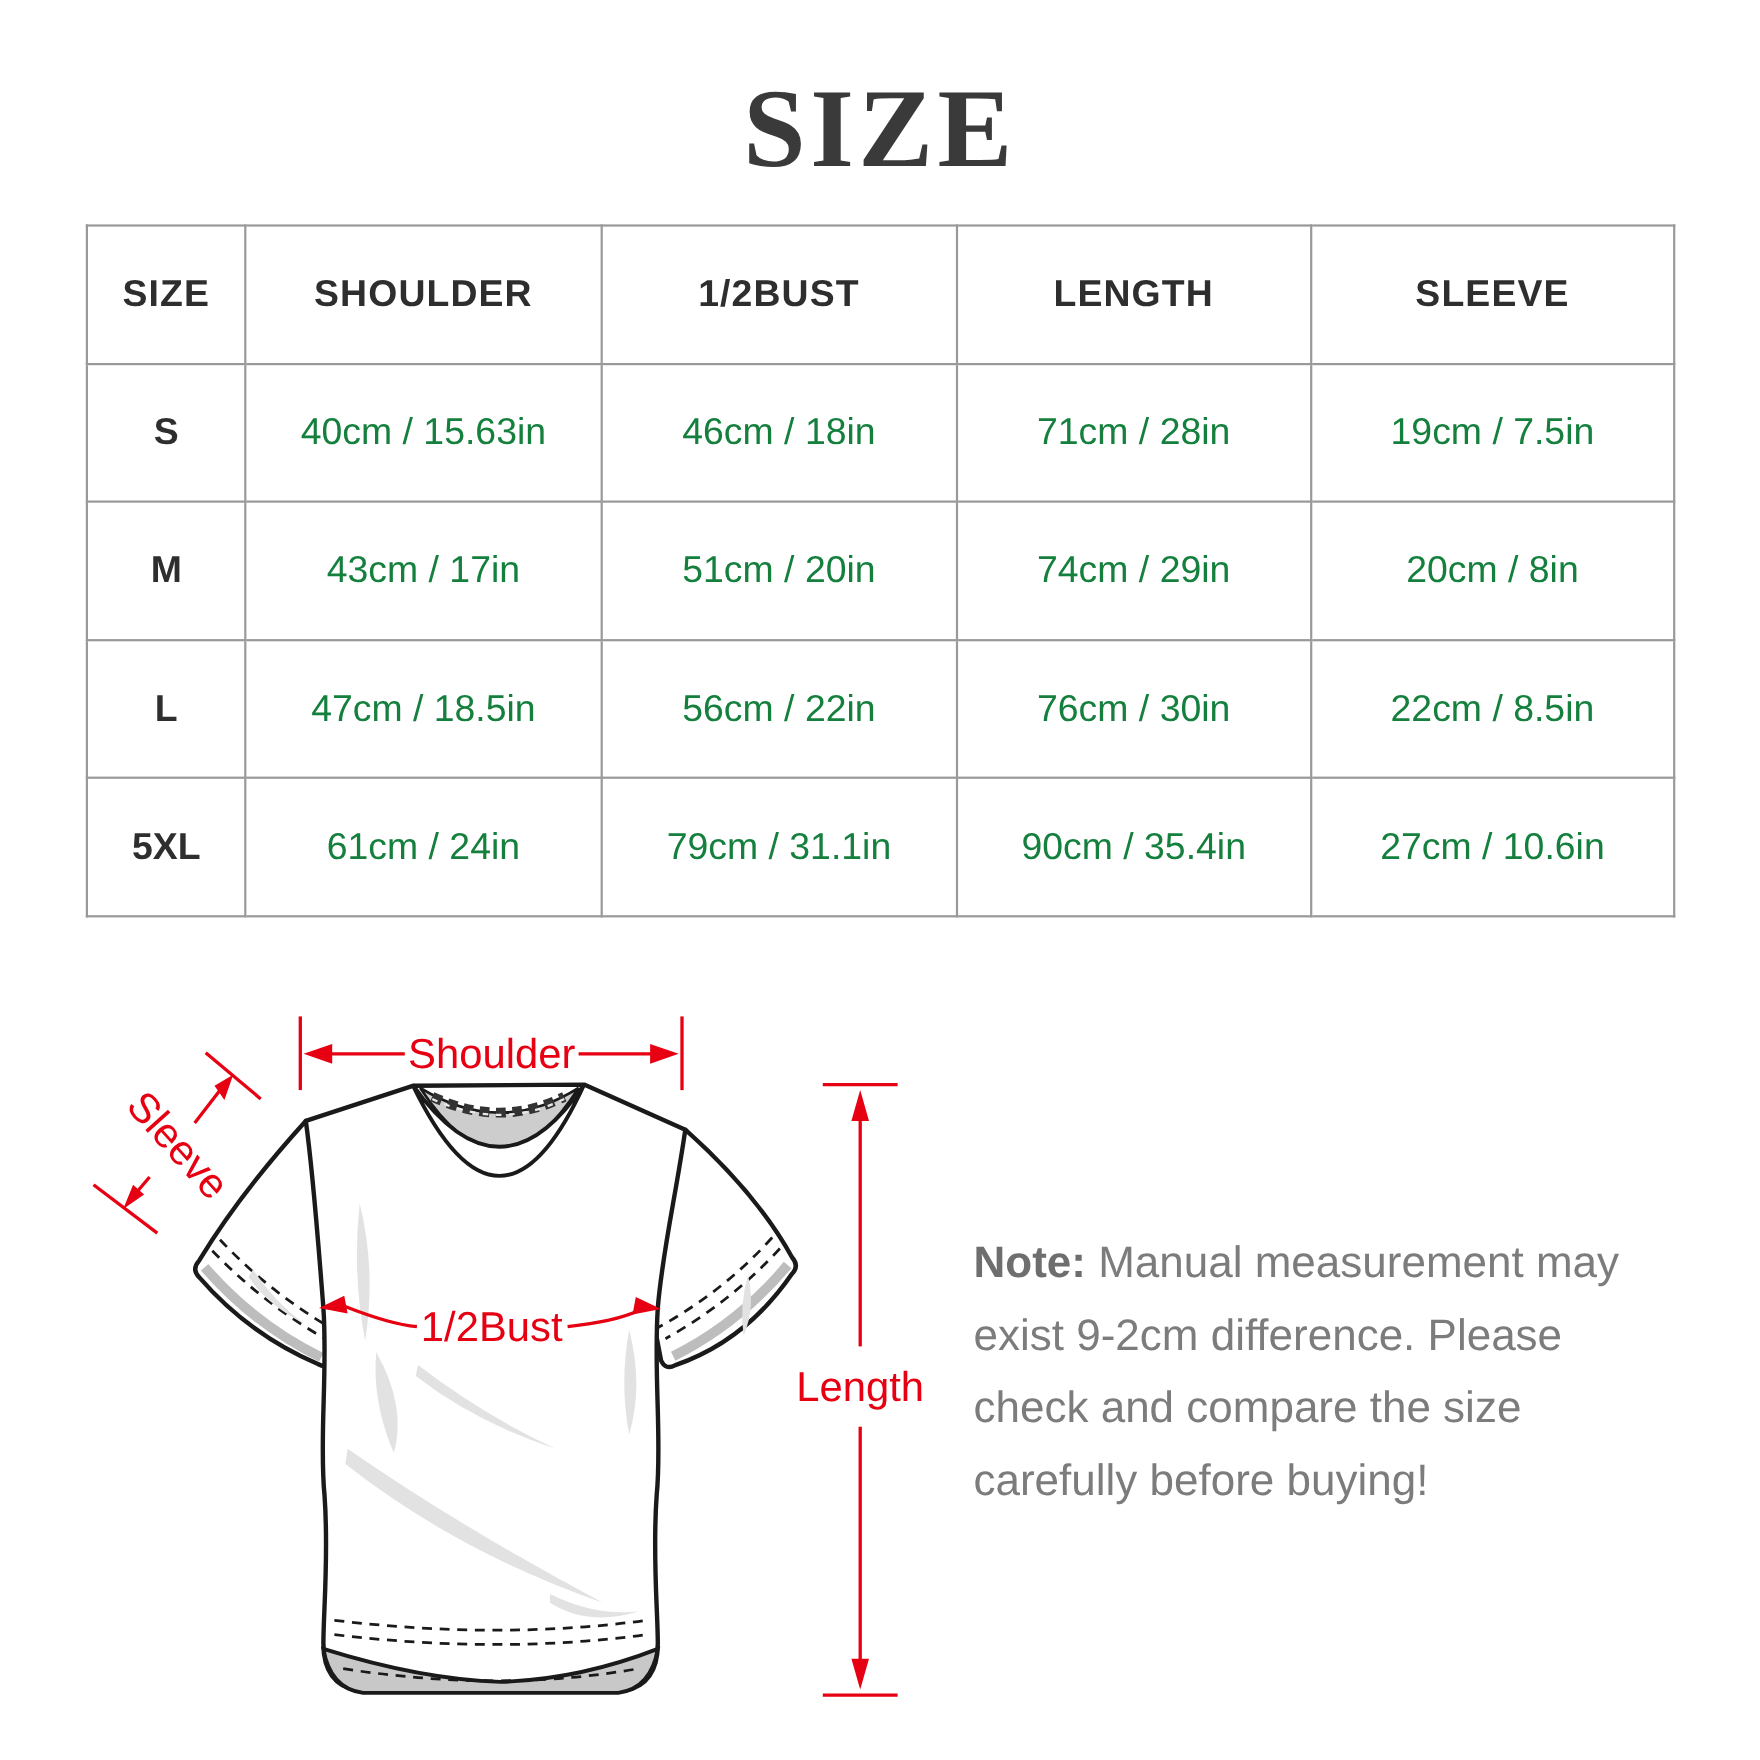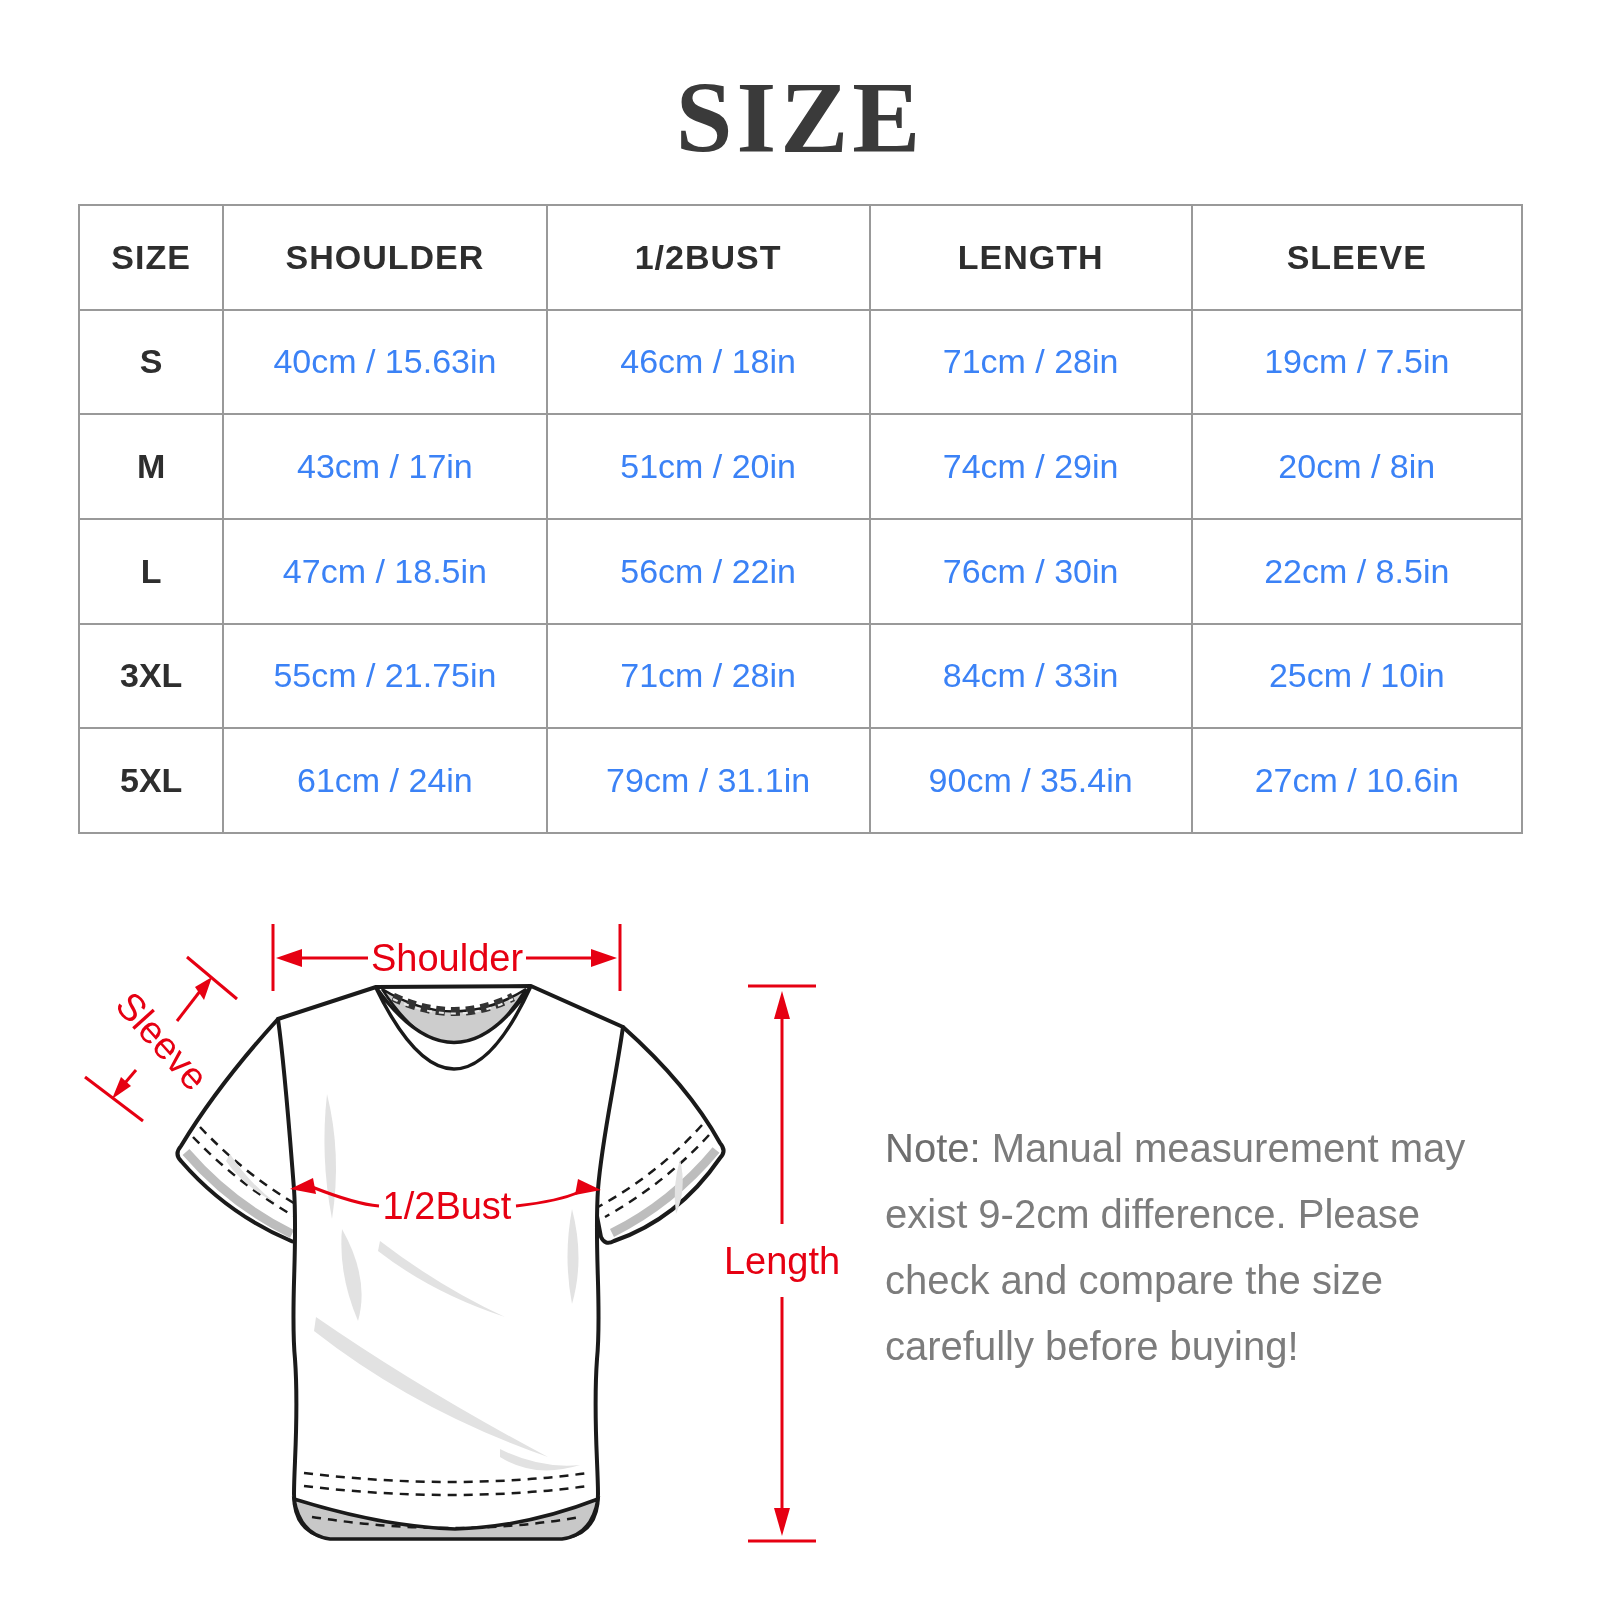--- a/index.html
+++ b/index.html
@@ -12,34 +12,34 @@
     text-align:center; font-family:"Liberation Serif", serif;
     font-size:102px; font-weight:700; color:#3a3a3a; letter-spacing:4px;
   }
   table.size-table {
     position:absolute; left:78px; top:175px; width:1445px; height:630px;
     border-collapse:collapse; table-layout:fixed; text-align:center;
     background:#ffffff;
   }
   .size-table th, .size-table td { border:2px solid #999999; padding:0; vertical-align:middle; }
   .size-table th { font-size:34px; font-weight:700; color:#2e2e2e; letter-spacing:1px; }
-  .size-table td { font-size:34px; font-weight:400; color:#3b82f6; }
+  .size-table td { font-size:34px; font-weight:400; color:#15803d; }
   .size-table td.size-cell { font-weight:700; color:#2e2e2e; }
   .diagram { position:absolute; left:80px; top:860px; }
   .shirt { stroke:#1a1a1a; fill:#ffffff; stroke-width:4; stroke-linejoin:round; }
   .wrinkle { fill:#e2e2e2; stroke:none; }
   .stitch { stroke:#1a1a1a; stroke-width:2.5; fill:none; stroke-dasharray:9,7; }
   .red-line { stroke:#e60012; stroke-width:3; fill:none; }
   .red-fill { fill:#e60012; stroke:none; }
   .red-text { fill:#e60012; font-family:"Liberation Sans", sans-serif; font-size:38px; }
   .note {
     position:absolute; left:885px; top:1046px; width:612px;
     font-size:40px; line-height:66px; color:#7c7c7c; text-align:left;
   }
-  .note b { color:#6e6e6e; font-weight:400; }
+  .note b { color:#6e6e6e; font-weight:700; }
 </style>
 </head>
 <body>
 
 <div class="page">
 
   <h1 class="title">SIZE</h1>
 
   <table class="size-table">
     <colgroup>
@@ -70,27 +70,20 @@
       <td>51cm / 20in</td>
       <td>74cm / 29in</td>
       <td>20cm / 8in</td>
     </tr>
     <tr>
       <td class="size-cell">L</td>
       <td>47cm / 18.5in</td>
       <td>56cm / 22in</td>
       <td>76cm / 30in</td>
       <td>22cm / 8.5in</td>
-    </tr>
-    <tr>
-      <td class="size-cell">3XL</td>
-      <td>55cm / 21.75in</td>
-      <td>71cm / 28in</td>
-      <td>84cm / 33in</td>
-      <td>25cm / 10in</td>
     </tr>
     <tr>
       <td class="size-cell">5XL</td>
       <td>61cm / 24in</td>
       <td>79cm / 31.1in</td>
       <td>90cm / 35.4in</td>
       <td>27cm / 10.6in</td>
     </tr>
   </tbody>
     </table>

